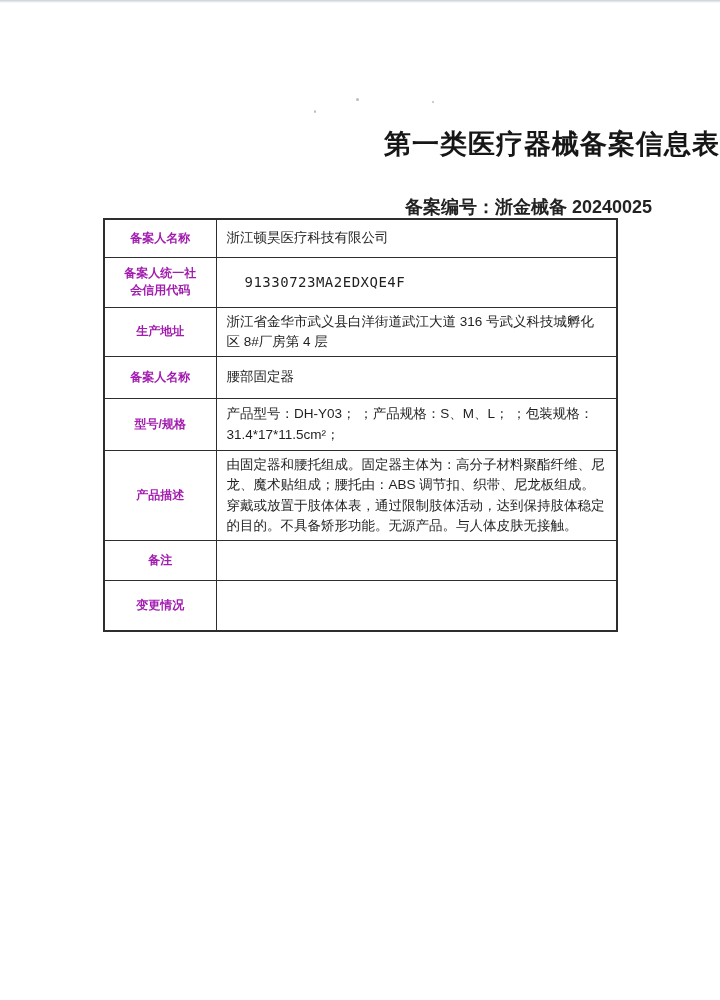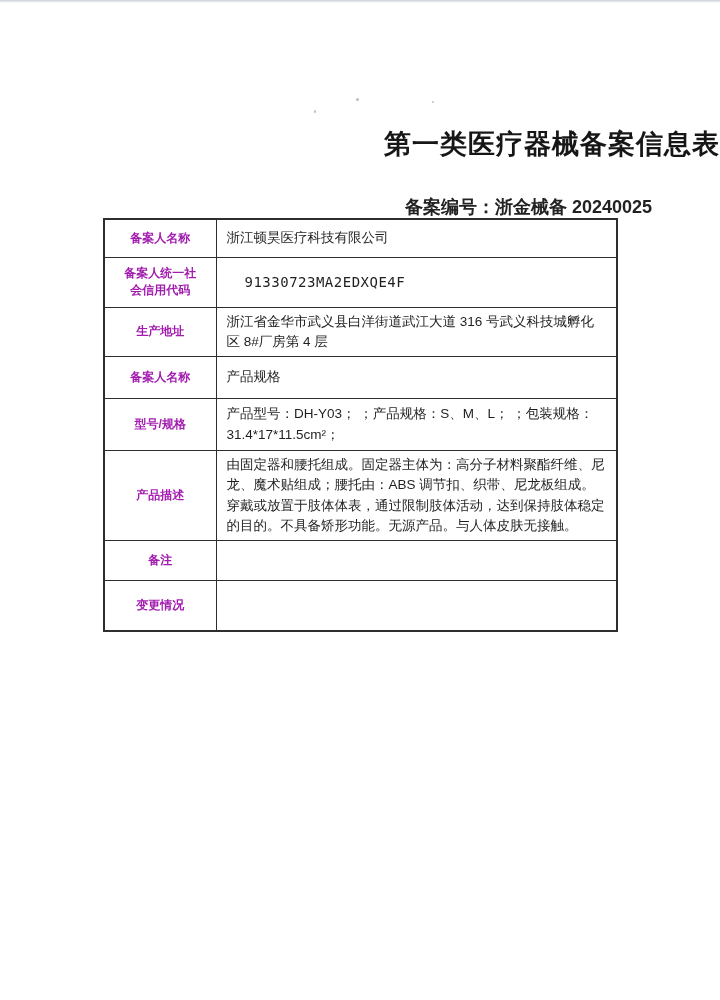--- a/index.html
+++ b/index.html
@@ -147,21 +147,21 @@
       <td class="label-cell">备案人统一社
 会信用代码</td>
       <td class="value-cell mono">91330723MA2EDXQE4F</td>
     </tr>
     <tr class="r3">
       <td class="label-cell">生产地址</td>
       <td class="value-cell">浙江省金华市武义县白洋街道武江大道 316 号武义科技城孵化区 8#厂房第 4 层</td>
     </tr>
     <tr class="r4">
       <td class="label-cell">备案人名称</td>
-      <td class="value-cell">产品规格</td>
+      <td class="value-cell">腰部固定器</td>
     </tr>
     <tr class="r5">
       <td class="label-cell">型号/规格</td>
       <td class="value-cell">产品型号：DH-Y03；  ；产品规格：S、M、L；  ；包装规格：31.4*17*11.5cm²；</td>
     </tr>
     <tr class="r6">
       <td class="label-cell">产品描述</td>
       <td class="value-cell">由固定器和腰托组成。固定器主体为：高分子材料聚酯纤维、尼龙、魔术贴组成；腰托由：ABS 调节扣、织带、尼龙板组成。穿戴或放置于肢体体表，通过限制肢体活动，达到保持肢体稳定的目的。不具备矫形功能。无源产品。与人体皮肤无接触。</td>
     </tr>
     <tr class="r8">

